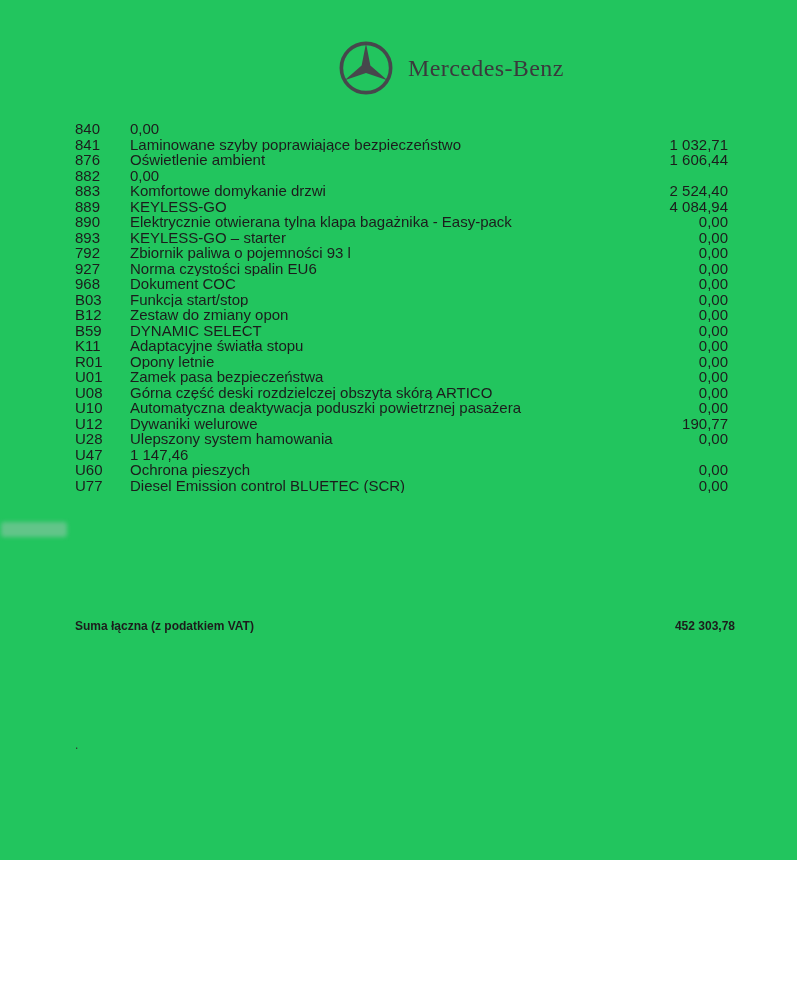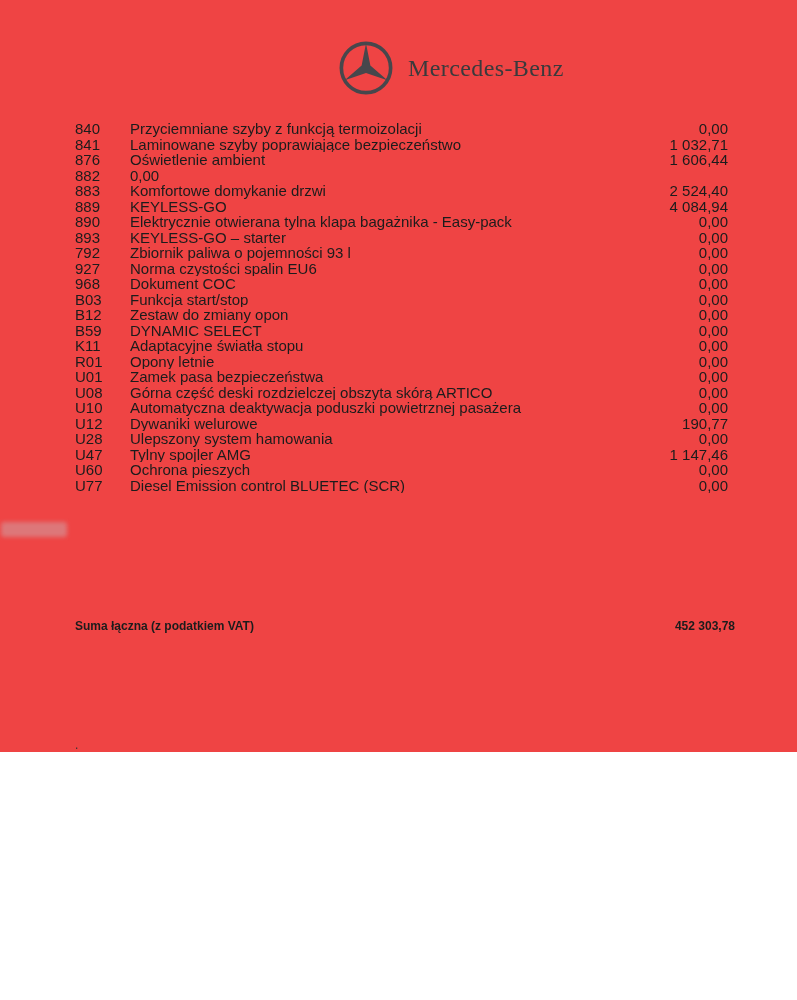--- a/index.html
+++ b/index.html
@@ -2,22 +2,22 @@
 <html><head>
 <meta charset="utf-8">
 <style>
   * { margin: 0; padding: 0; box-sizing: border-box; }
   html, body { background: #ffffff; }
   body { font-family: "Liberation Sans", sans-serif; }
 
   .page {
     position: relative;
     width: 797px;
-    height: 752px;
-    background: #ef4444;
+    height: 860px;
+    background: #22c55e;
     overflow: hidden;
   }
 
   
   .brand-header {
     position: absolute;
     top: 40px;
     left: 338px;
     display: flex;
     align-items: center;
@@ -96,21 +96,20 @@
     <svg class="logo-svg" viewBox="0 0 100 100" xmlns="http://www.w3.org/2000/svg" aria-hidden="true">
       <circle cx="50" cy="50" r="44" fill="none" stroke="#47474c" stroke-width="6.5"></circle>
       <path d="M50,6 L57.8,45.5 L88.1,72 L50,59 L11.9,72 L42.2,45.5 Z" fill="#47474c"></path>
     </svg>
     <span class="wordmark">Mercedes-Benz</span>
   </div>
 
   <div class="options">
   <div class="row">
     <span class="code">840</span>
-    <span class="label">Przyciemniane szyby z funkcją termoizolacji</span>
     <span class="price">0,00</span>
   </div>
 
   <div class="row">
     <span class="code">841</span>
     <span class="label">Laminowane szyby poprawiające bezpieczeństwo</span>
     <span class="price">1 032,71</span>
   </div>
 
   <div class="row">
@@ -221,21 +220,20 @@
   </div>
 
   <div class="row">
     <span class="code">U28</span>
     <span class="label">Ulepszony system hamowania</span>
     <span class="price">0,00</span>
   </div>
 
   <div class="row">
     <span class="code">U47</span>
-    <span class="label">Tylny spojler AMG</span>
     <span class="price">1 147,46</span>
   </div>
 
   <div class="row">
     <span class="code">U60</span>
     <span class="label">Ochrona pieszych</span>
     <span class="price">0,00</span>
   </div>
 
   <div class="row">

